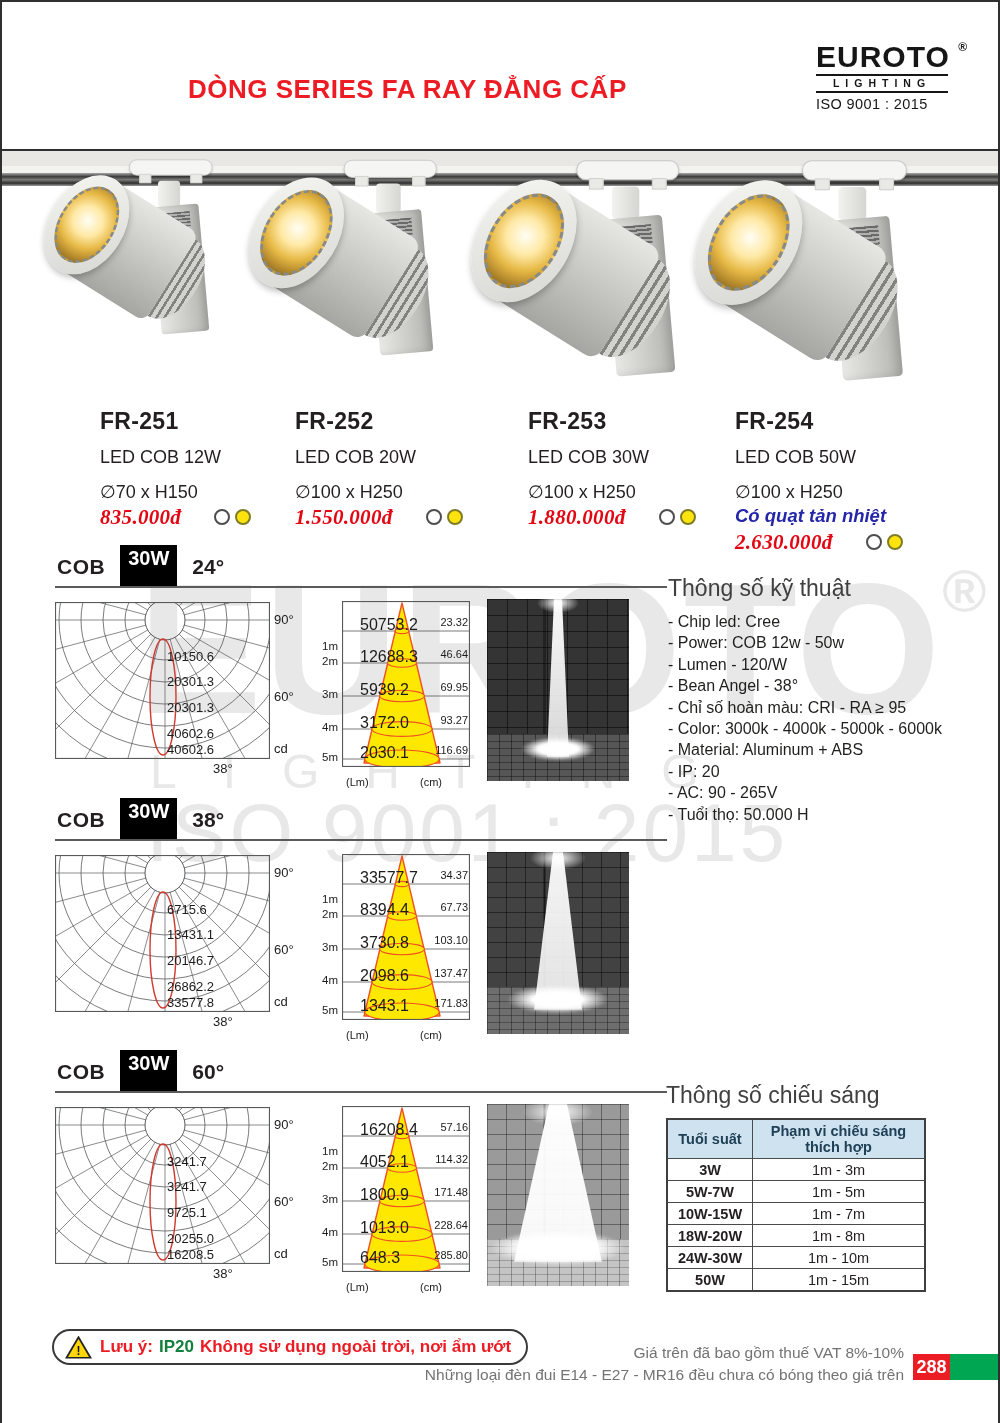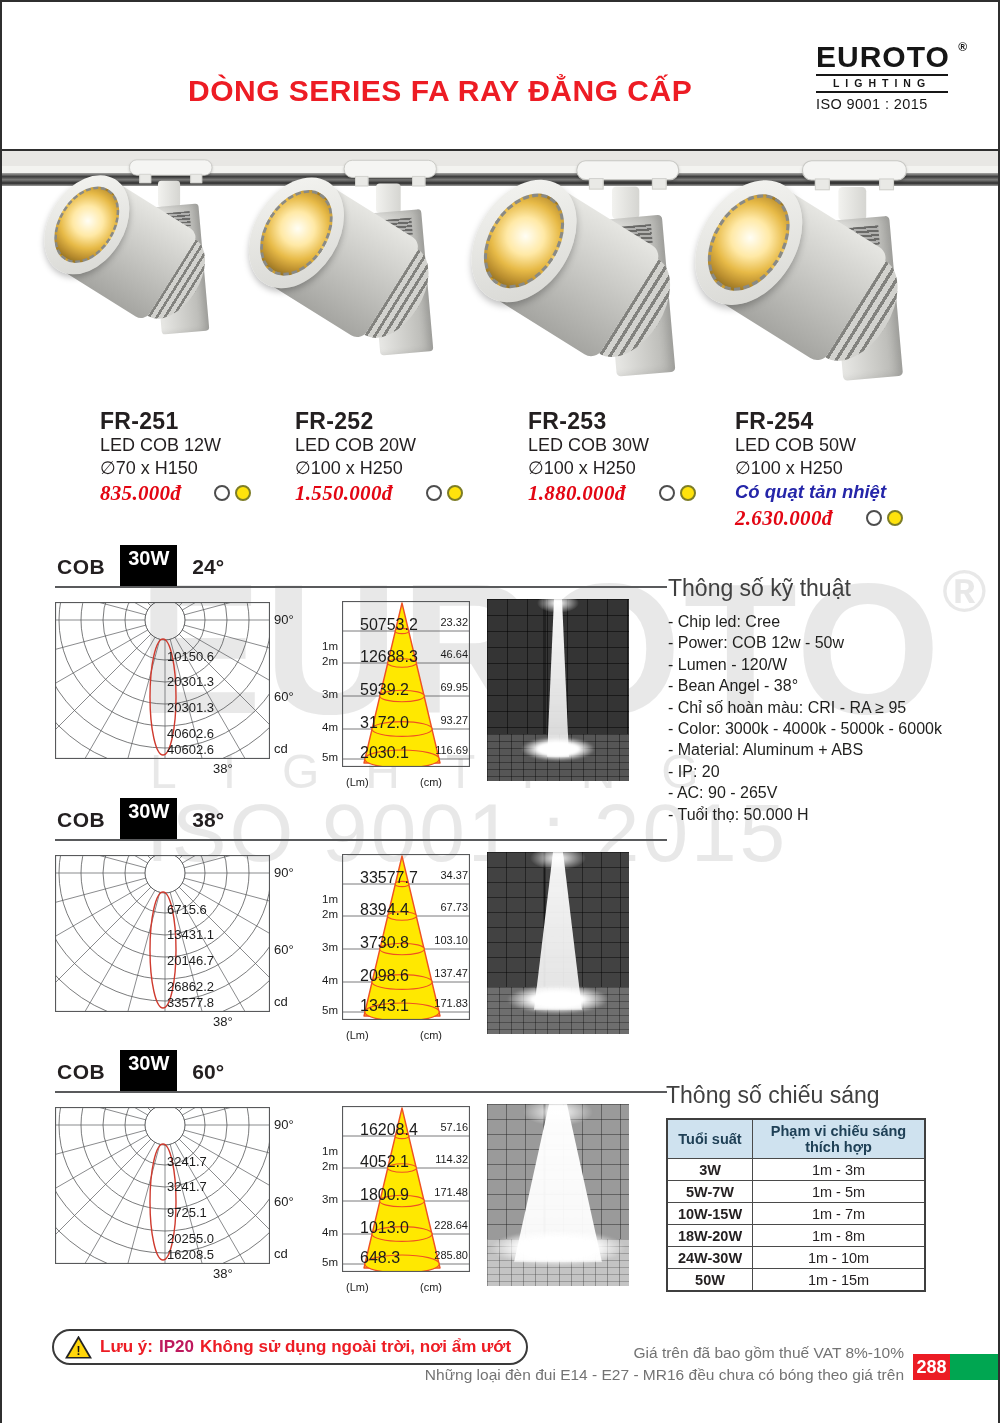--- a/index.html
+++ b/index.html
@@ -10,21 +10,21 @@
   .content{position:absolute;inset:0;z-index:1;}
 
   
   .watermark{position:absolute;inset:0;z-index:0;color:#c7c7c7;opacity:.40;}
   .wm-brand{position:absolute;left:138px;top:556px;font-size:186px;font-weight:bold;line-height:1;letter-spacing:2px;white-space:nowrap;}
   .wm-reg{font-size:60px;vertical-align:top;position:relative;top:6px;}
   .wm-light{position:absolute;left:150px;top:744px;font-size:48px;letter-spacing:46px;white-space:nowrap;}
   .wm-iso{position:absolute;left:146px;top:786px;font-size:82px;letter-spacing:3px;white-space:nowrap;}
 
   
-  .page-title{position:absolute;left:188px;top:74px;font-size:30px;font-weight:bold;color:#ed1c24;letter-spacing:.5px;white-space:nowrap;}
+  .page-title{position:absolute;left:188px;top:74px;font-size:26px;font-weight:bold;color:#ed1c24;letter-spacing:.5px;white-space:nowrap;}
   .logo{position:absolute;right:34px;top:42px;width:150px;}
   .logo-brand{position:relative;font-size:30px;font-weight:bold;letter-spacing:1px;color:#161616;line-height:30px;}
   .logo-reg{position:absolute;right:-2px;top:-10px;font-size:12px;font-weight:bold;}
   .logo-sub{width:132px;border-top:2.5px solid #161616;border-bottom:2.5px solid #161616;margin-top:2px;
             padding:1px 0 2px;font-size:10.5px;font-weight:bold;letter-spacing:6px;text-align:center;color:#161616;}
   .logo-iso{margin-top:3px;font-size:14.5px;color:#161616;letter-spacing:.4px;}
 
   
   .band-line{position:absolute;left:0;top:149px;width:1000px;height:2px;background:#2f2f2f;}
   .band{position:absolute;left:0;top:151px;width:1000px;height:15px;background:#e8e7e4;}
@@ -49,21 +49,21 @@
         background:linear-gradient(180deg,#e6e6e2 0%,#c9c9c5 45%,#a5a5a1 100%);}
   .lamp .rim{position:absolute;left:0;top:0;width:88px;height:126px;border-radius:50%;
         background:linear-gradient(135deg,#f6f6f3,#d6d6d2);box-shadow:2px 3px 7px rgba(0,0,0,.25);}
   .lamp .lens{position:absolute;left:11px;top:14px;width:66px;height:98px;border-radius:50%;box-sizing:border-box;
         border:3px dashed #8a8a84;
         background:radial-gradient(circle at 48% 45%,#fffef5 0%,#ffe9a6 30%,#e7ba47 55%,#b98d2e 75%,#7d621e 95%);}
 
   
   .product{position:absolute;top:408px;width:215px;white-space:nowrap;}
   .p-name{font-size:23px;font-weight:bold;line-height:26px;letter-spacing:.3px;}
-  .p-spec{font-size:18px;line-height:22.5px;}
+  .p-spec{font-size:18px;line-height:22.5px;margin-top:12px;}
   .p-note{font-size:18.5px;font-weight:bold;font-style:italic;color:#2526a9;line-height:25px;}
   .p-note:empty{display:none;}
   .p-price-row{margin-top:2px;height:24px;display:flex;align-items:center;gap:22px;}
   .p-price{font-family:"Liberation Serif",serif;font-style:italic;font-weight:bold;font-size:21px;color:#e30613;letter-spacing:.3px;}
   .dots{display:flex;gap:5px;margin-left:11px;}
   .dot{width:12px;height:12px;border-radius:50%;display:inline-block;box-sizing:content-box;}
   .dot-white{background:#fff;border:2px solid #4d4d4d;}
   .dot-yellow{background:#ffe30c;border:2px solid #7d7d27;}
 
   
@@ -155,21 +155,21 @@
   .note-pill{position:absolute;left:52px;top:1329px;height:36px;display:inline-flex;align-items:center;
       border:2.5px solid #3a3a3a;border-radius:20px;padding:0 15px 0 11px;background:#fff;box-sizing:border-box;white-space:nowrap;}
   .warn{position:relative;width:27px;height:23px;margin-right:8px;flex:0 0 auto;}
   .warn-tri-outer{position:absolute;left:0;top:0;width:27px;height:23px;background:#222;
       clip-path:polygon(50% 0,100% 100%,0 100%);}
   .warn-tri{position:absolute;left:3px;top:3.5px;width:21px;height:18px;background:#ffd60a;
       clip-path:polygon(50% 0,100% 100%,0 100%);}
   .warn-ex{position:absolute;left:0;right:0;bottom:1px;text-align:center;font-size:12px;font-weight:bold;color:#111;}
   .note-pill span.t{font-size:17px;font-weight:bold;}
   .warn-label{color:#ed1c24;}
-  .warn-ip{color:#be185d;margin:0 6px;}
+  .warn-ip{color:#15803d;margin:0 6px;}
   .warn-rest{color:#ed1c24;}
 
   .foot-lines{position:absolute;right:96px;top:1342px;text-align:right;font-size:15.5px;line-height:22px;color:#737373;}
   .page-badge{position:absolute;left:913px;top:1354px;width:37px;height:26px;background:#ec1c24;color:#fff;
       font-size:18px;font-weight:bold;line-height:26px;text-align:center;}
   .green-bar{position:absolute;left:950px;top:1354px;width:50px;height:26px;background:#00a651;}
 </style>
 </head>
 <body>
 

